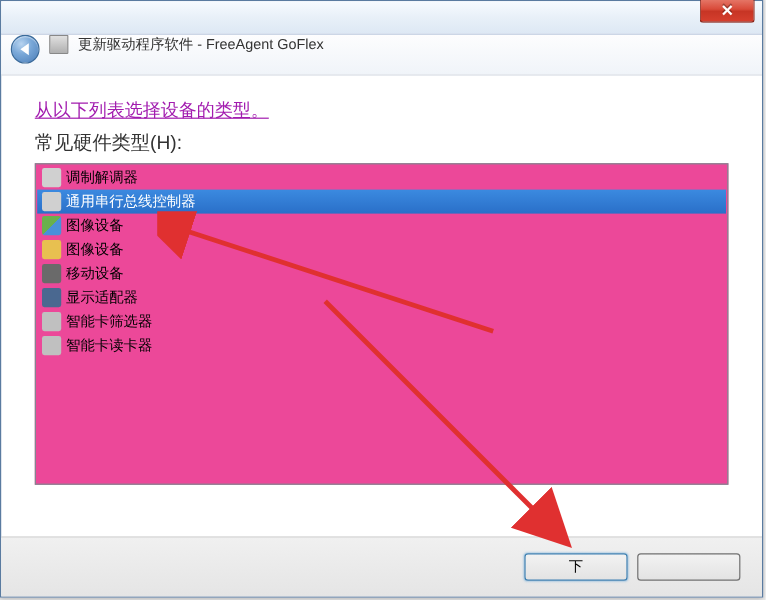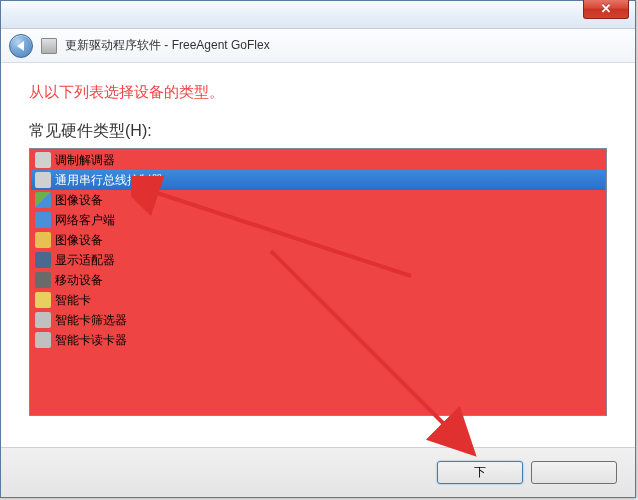--- a/index.html
+++ b/index.html
@@ -44,21 +44,21 @@
       justify-content: center;
       font-size: 13px;
       font-weight: bold;
       text-shadow: 0 -1px 0 rgba(0,0,0,0.3);
     }
     .titlebar-content {
       height: 34px;
       background: linear-gradient(to bottom, #fdfdfe 0%, #f0f4f9 100%);
       border-bottom: 1px solid #d8dde5;
       display: flex;
-      align-items: center;
+      align-items: flex-start;
       padding: 0 8px;
       gap: 8px;
     }
     .back-btn {
       width: 24px;
       height: 24px;
       border-radius: 50%;
       background: radial-gradient(circle at 35% 30%, #b8d4f0 0%, #7aa8d8 40%, #4a7db8 100%);
       border: 1px solid #3a6a9a;
       display: flex;
@@ -82,32 +82,33 @@
     .title-text {
       color: #333;
       font-size: 12px;
     }
     .content {
       padding: 20px 28px 10px 28px;
       height: calc(100% - 62px - 50px);
       overflow: hidden;
     }
     .heading {
-      color: #ef4444;
+      color: #a21caf;
       font-size: 15px;
-      margin-bottom: 19px;
+      margin-bottom: 7px;
+      text-decoration: underline;
     }
     .list-label {
       color: #333;
       font-size: 16px;
       margin-bottom: 6px;
     }
     .listbox {
       border: 1px solid #828790;
-      background: #ef4444;
+      background: #ec4899;
       height: 268px;
       overflow-y: auto;
       padding: 1px;
     }
     .list-item {
       display: flex;
       align-items: center;
       gap: 4px;
       padding: 2px 4px;
       height: 20px;
@@ -206,38 +207,30 @@
       </div>
       <div class="list-item selected">
         <div class="item-icon ic-usb"></div>
         <span>通用串行总线控制器</span>
       </div>
       <div class="list-item">
         <div class="item-icon ic-image"></div>
         <span>图像设备</span>
       </div>
       <div class="list-item">
-        <div class="item-icon ic-netclient"></div>
-        <span>网络客户端</span>
-      </div>
-      <div class="list-item">
         <div class="item-icon ic-protocol"></div>
         <span>图像设备</span>
       </div>
       <div class="list-item">
+        <div class="item-icon ic-mobile"></div>
+        <span>移动设备</span>
+      </div>
+      <div class="list-item">
         <div class="item-icon ic-display"></div>
         <span>显示适配器</span>
-      </div>
-      <div class="list-item">
-        <div class="item-icon ic-mobile"></div>
-        <span>移动设备</span>
-      </div>
-      <div class="list-item">
-        <div class="item-icon ic-smartcard"></div>
-        <span>智能卡</span>
       </div>
       <div class="list-item">
         <div class="item-icon ic-filter"></div>
         <span>智能卡筛选器</span>
       </div>
       <div class="list-item">
         <div class="item-icon ic-reader"></div>
         <span>智能卡读卡器</span>
       </div>
     </div>

